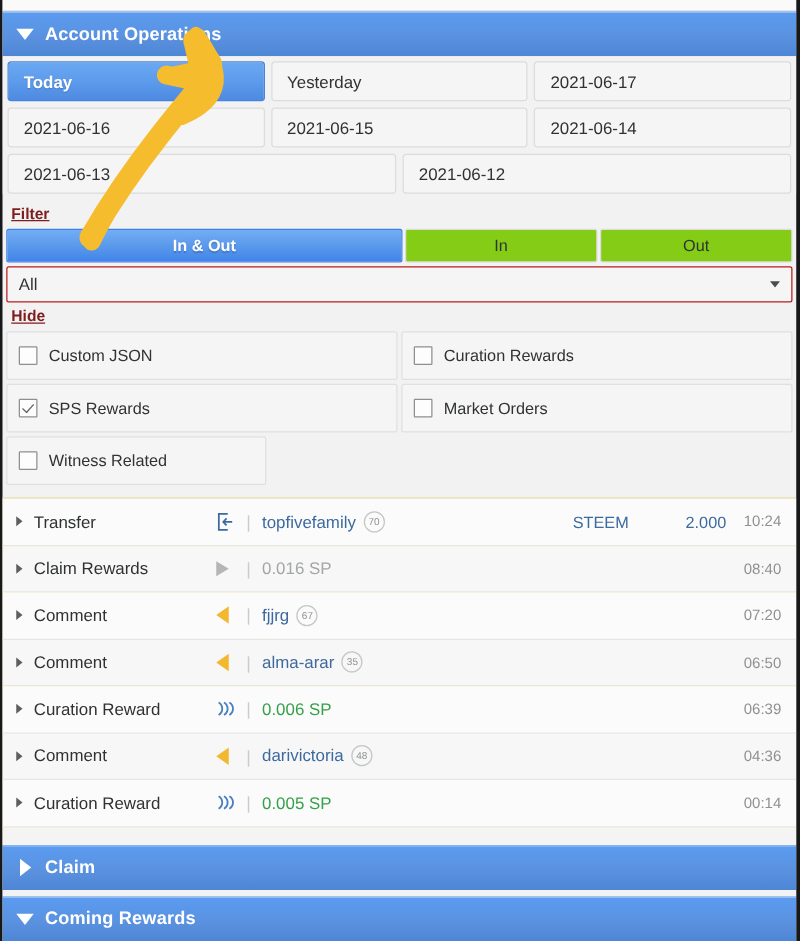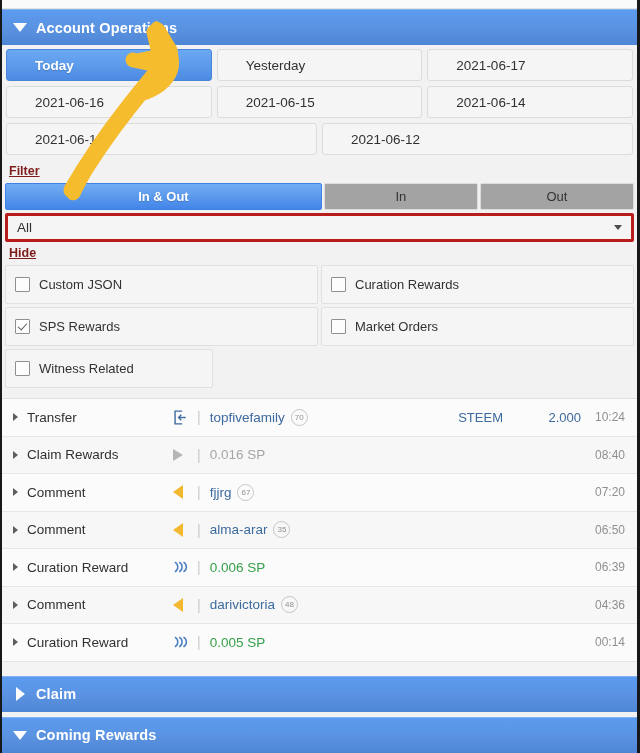--- a/index.html
+++ b/index.html
@@ -77,21 +77,21 @@
   .date-row {
     display: flex;
     gap: 5px;
     margin-bottom: 5px;
   }
   .date-btn {
     flex: 1 1 0;
     height: 32px;
     display: flex;
     align-items: center;
-    padding-left: 28px;
+    padding-left: 12px;
     box-sizing: border-box;
     background: #f5f5f5;
     border: 1px solid #dcdcdc;
     border-radius: 3px;
     color: #2f3133;
     font-size: 13.5px;
   }
   .date-btn.active {
     background: linear-gradient(to bottom, #6ba8f2 0%, #5d9bec 50%, #4d8ae2 100%);
     border-color: #4a84da;
@@ -112,41 +112,41 @@
     display: flex;
     padding: 0 3px;
     gap: 2px;
   }
   .seg {
     flex: 1 1 0;
     height: 27px;
     display: flex;
     align-items: center;
     justify-content: center;
-    background: #a3a3a3;
+    background: #84cc16;
     border: 1px solid #dcdcdc;
     border-radius: 2px;
     font-size: 13px;
     color: #303234;
     box-sizing: border-box;
   }
   .seg.wide { flex: 2.07 1 0; }
   .seg.active {
     background: linear-gradient(to bottom, #72adf5 0%, #5d9bec 45%, #4285ea 100%);
     border-color: #3f80e4;
     color: #ffffff;
     font-weight: bold;
     text-shadow: 0 1px 1px rgba(0,0,0,.18);
   }
 
   .select-wrap {
     margin: 3px 3px 0 3px;
     height: 29px;
     background: #f5f5f5;
-    border: 3px solid #b91c1c;
+    border: 1px solid #b91c1c;
     border-radius: 2px;
     display: flex;
     align-items: center;
     padding: 0 9px 0 9px;
     box-sizing: border-box;
     position: relative;
   }
   .select-wrap .value {
     font-size: 13.5px;
     color: #2f3133;

